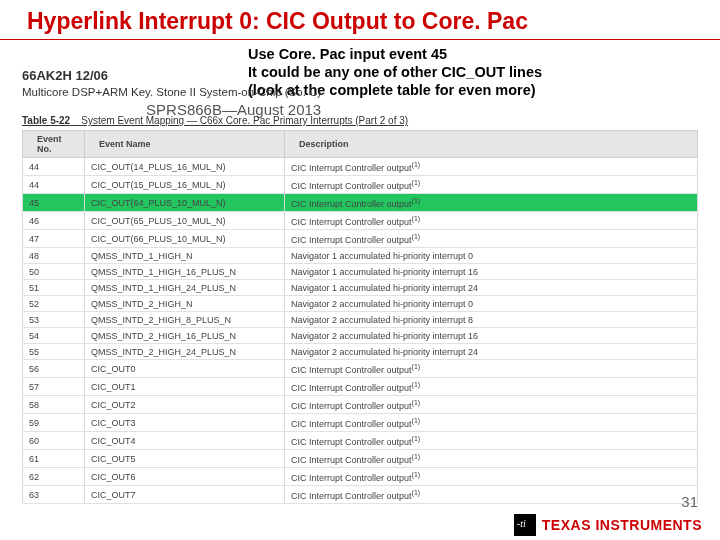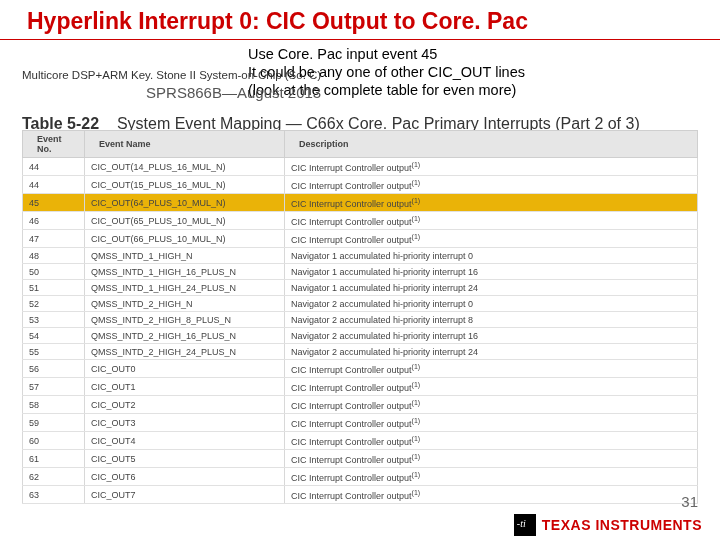--- a/index.html
+++ b/index.html
@@ -13,42 +13,43 @@
   }
   .title {
     font-size: 23px;
     font-weight: bold;
     color: #c00;
     padding: 8px 20px 4px 27px;
     border-bottom: 1px solid #c00;
   }
   .note {
     font-size: 14.5px;
-    font-weight: normal;
+    font-weight: bold;
     color: #000;
     line-height: 1.25;
     padding: 5px 20px 5px 248px;
   }
   .docinfo {
     position: absolute;
     top: 68px;
     left: 22px;
     font-size: 11px;
     color: #333;
     line-height: 1.3;
   }
   .docinfo .part { font-weight: bold; font-size: 13px; }
   .docinfo .sub  { font-size: 11.5px; }
   .docinfo .date { font-size: 15px; color: #555; text-align: right; }
   .caption {
     position: absolute;
     top: 115px;
     left: 22px;
-    font-size: 16px;
+    font-size: 10px;
     color: #333;
+    text-decoration: underline;
   }
   .caption .tnum { font-weight: bold; }
   .tbl-wrap {
     position: absolute;
     top: 130px;
     left: 22px;
     right: 22px;
   }
   table {
     width: 100%;
@@ -63,21 +64,21 @@
     padding: 3px 14px;
     border: 1px solid #cfcfcf;
   }
   tbody td {
     padding: 2.5px 6px;
     border-left: 1px solid #d8d8d8;
     border-right: 1px solid #d8d8d8;
     border-bottom: 1px solid #e1e1e1;
     white-space: nowrap;
   }
-  tbody tr.hl td { background: #eab308; }
+  tbody tr.hl td { background: #22c55e; }
   th.c0, td.c0 { width: 62px; }
   th.c1, td.c1 { width: 200px; }
   .sup { font-size: 7px; vertical-align: super; }
   .pagenum {
     position: absolute;
     right: 22px;
     bottom: 30px;
     font-size: 15px;
     color: #666;
   }
@@ -109,20 +110,21 @@
 
 <div class="title">Hyperlink Interrupt 0: CIC Output to Core. Pac</div>
 
 <div class="note">
   <div>Use Core. Pac input event 45</div>
   <div>It could be any one of other CIC_OUT lines</div>
   <div>(look at the complete table for even more)</div>
 </div>
 
 <div class="docinfo">
+  <div class="part">66AK2H 12/06</div>
   <div class="sub">Multicore DSP+ARM Key. Stone II System-on-Chip (So. C)</div>
   <div class="date">SPRS866B—August 2013</div>
 </div>
 
 <div class="caption">
   <span class="tnum">Table 5-22</span>
   <span>&nbsp;&nbsp;</span>
   <span>System Event Mapping — C66x Core. Pac Primary Interrupts (Part 2 of 3)</span>
 </div>
 

